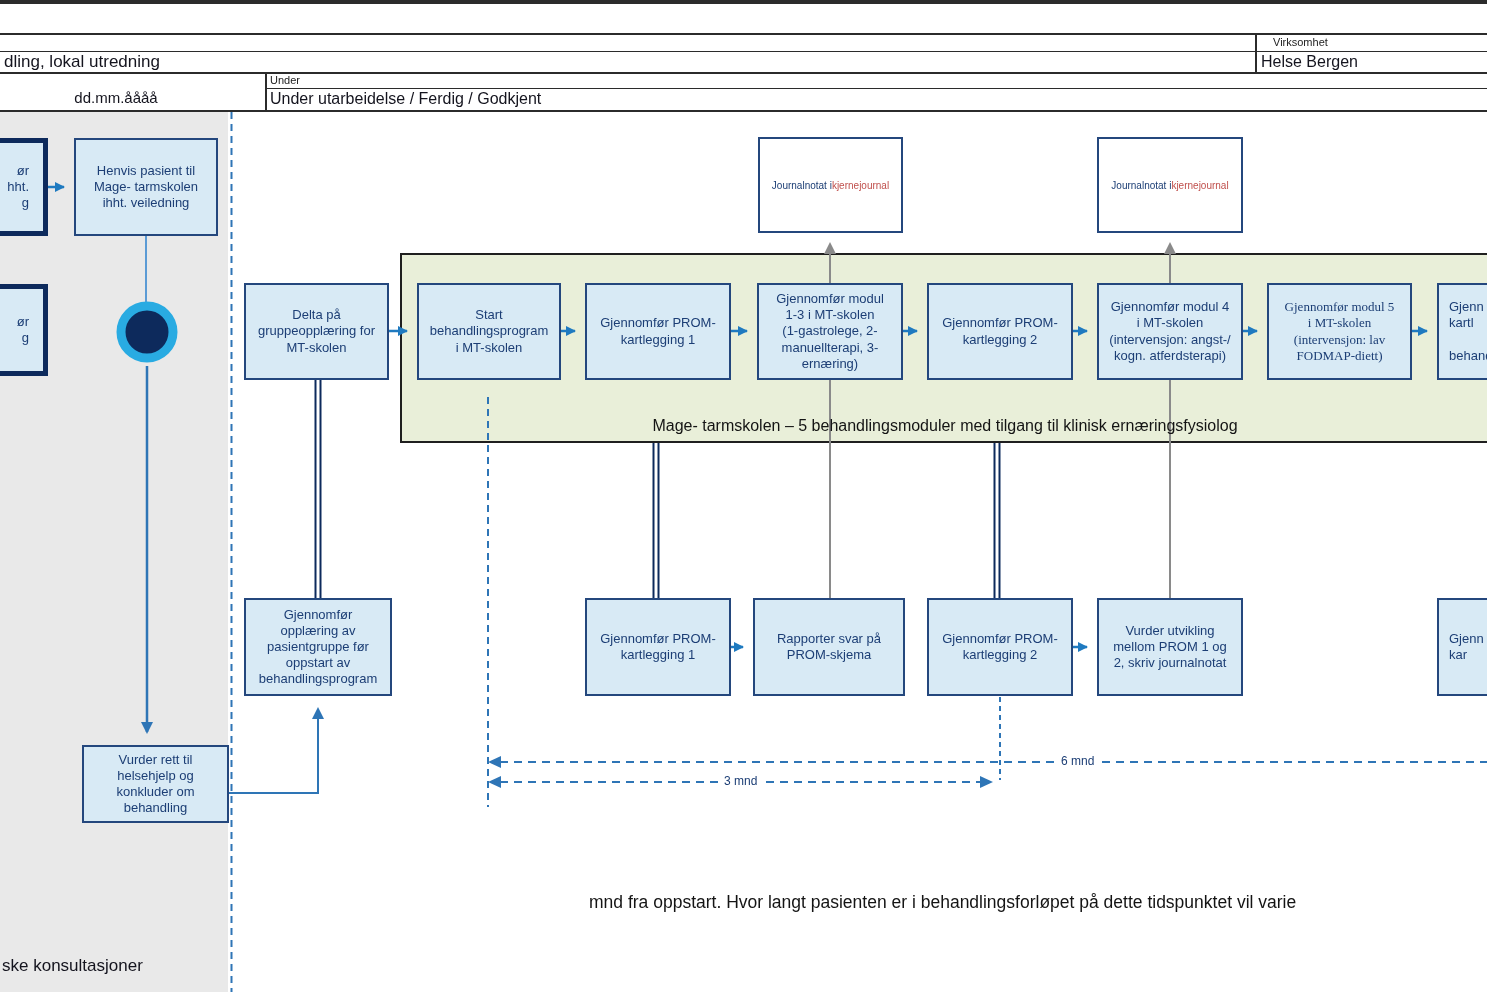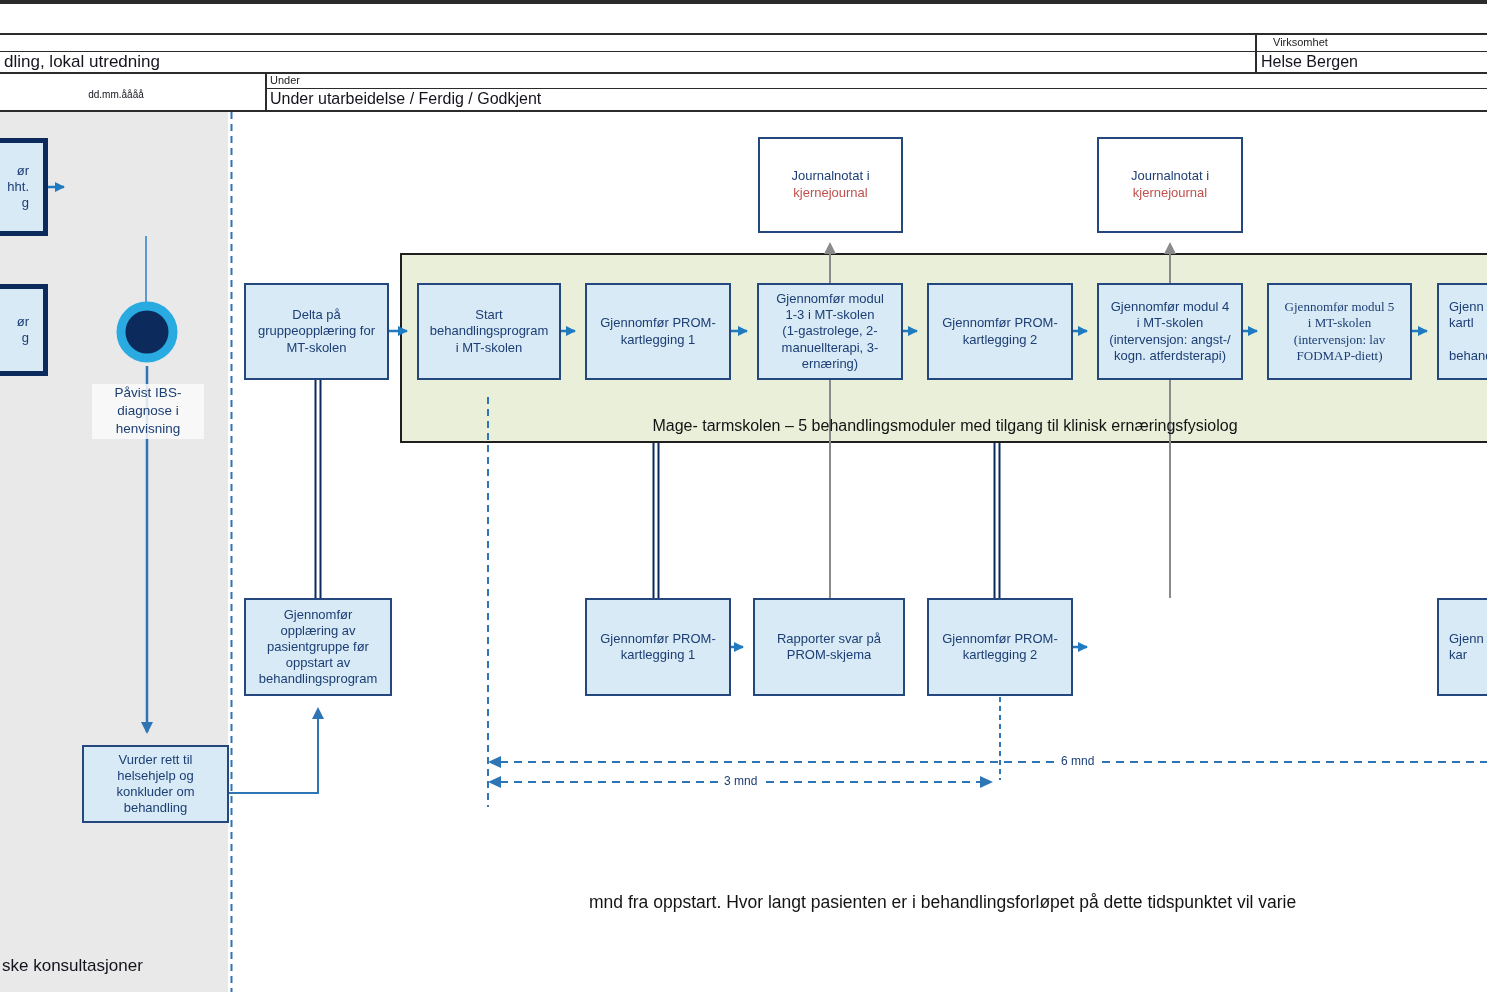--- a/index.html
+++ b/index.html
@@ -12,22 +12,22 @@
   
   .lane{position:absolute;left:0;top:112px;width:228px;height:880px;background:#e9e9e9;}
   
   .box{position:absolute;box-sizing:border-box;background:#d8eaf5;border:2px solid #24477d;
        color:#1c3e75;font-size:13px;line-height:1.24;display:flex;align-items:center;
        justify-content:center;text-align:center;white-space:pre-line;padding:2px;}
   .box.thick{border:5px solid #0d2a5c;}
   .box.cutl{justify-content:flex-end;text-align:right;padding-right:14px;}
   .box.cutr{justify-content:flex-start;text-align:left;padding-left:10px;}
   .jbox{position:absolute;box-sizing:border-box;background:#fff;border:2px solid #24477d;
-        display:flex;flex-direction:column;align-items:center;justify-content:center;
-        font-size:13px;line-height:1.3;text-align:center;}
+        display:flex;flex-direction:row;align-items:center;justify-content:center;
+        font-size:10px;line-height:1.3;text-align:center;}
   .jbox .l1{color:#1c3e75;}
   .jbox .l2{color:#c0504d;}
   .greenbox{position:absolute;left:400px;top:253px;width:1120px;height:190px;
             background:#e9efd9;border:2px solid #1f1f1f;box-sizing:border-box;}
   .caption{position:absolute;left:400px;top:417px;width:1090px;text-align:center;
            font-size:16px;color:#141414;}
   .eventlbl{position:absolute;left:92px;top:384px;width:112px;text-align:center;
             font-size:13.5px;color:#1c3e75;line-height:1.35;white-space:pre-line;
             background:rgba(250,250,250,0.85);}
   .tlabel{position:absolute;font-size:12px;color:#1c3e75;background:#fff;padding:0 4px;}
@@ -108,34 +108,34 @@
   <div class="hline" style="left:0;top:0;width:1487px;height:4px;"></div>
   <div class="hline" style="left:0;top:33px;width:1487px;height:2px;"></div>
   <div class="hline" style="left:0;top:51px;width:1487px;height:1px;"></div>
   <div class="hline" style="left:0;top:72px;width:1487px;height:2px;"></div>
   <div class="hline" style="left:265px;top:88px;width:1222px;height:1px;"></div>
   <div class="hline" style="left:0;top:110px;width:1487px;height:2px;"></div>
   <div class="hline" style="left:265px;top:72px;width:2px;height:40px;"></div>
   <div class="hline" style="left:1255px;top:33px;width:2px;height:41px;"></div>
 
   <div class="hvalue" style="left:4px;top:52px;font-size:17px;">dling, lokal utredning</div>
-  <div class="hvalue" style="left:0;top:89px;width:232px;text-align:center;font-size:10px;">dd.mm.åååå</div>
+  <div class="hvalue" style="left:0;top:89px;width:232px;text-align:center;font-size:15px;">dd.mm.åååå</div>
   <div class="hlabel" style="left:270px;top:74px;">Under</div>
   <div class="hvalue" style="left:270px;top:90px;">Under utarbeidelse / Ferdig / Godkjent</div>
   <div class="hlabel" style="left:1261px;top:36px;margin-left:12px;">Virksomhet</div>
   <div class="hvalue" style="left:1261px;top:53px;">Helse Bergen</div>
 
   <div class="box thick cutl" style="left:-60px;top:138px;width:108px;height:98px;">ør
 hht.
 g</div>
   <div class="box thick cutl" style="left:-60px;top:284px;width:108px;height:92px;">ør
 g</div>
-  <div class="eventlbl">Påvist IBS-
-diagnose i
-henvisning</div>
+  <div class="box" style="left:74px;top:138px;width:144px;height:98px;">Henvis pasient til
+Mage- tarmskolen
+ihht. veiledning</div>
   <div class="box" style="left:82px;top:745px;width:147px;height:78px;">Vurder rett til
 helsehjelp og
 konkluder om
 behandling</div>
   <div class="hvalue" style="left:2px;top:956px;font-size:17px;white-space:nowrap;">ske konsultasjoner</div>
 
   <div class="jbox" style="left:758px;top:137px;width:145px;height:96px;">
     <span class="l1">Journalnotat i</span>
     <span class="l2">kjernejournal</span>
   </div>
@@ -178,20 +178,23 @@
 opplæring av
 pasientgruppe før
 oppstart av
 behandlingsprogram</div>
   <div class="box" style="left:585px;top:598px;width:146px;height:98px;">Gjennomfør PROM-
 kartlegging 1</div>
   <div class="box" style="left:753px;top:598px;width:152px;height:98px;">Rapporter svar på
 PROM-skjema</div>
   <div class="box" style="left:927px;top:598px;width:146px;height:98px;">Gjennomfør PROM-
 kartlegging 2</div>
+  <div class="box" style="left:1097px;top:598px;width:146px;height:98px;">Vurder utvikling
+mellom PROM 1 og
+2, skriv journalnotat</div>
   <div class="box cutr" style="left:1437px;top:598px;width:148px;height:98px;">Gjenn
 kar</div>
 
   <div class="tlabel" style="left:720px;top:774px;">3 mnd</div>
   <div class="tlabel" style="left:1057px;top:754px;">6 mnd</div>
 
   <div class="foot" style="left:589px;top:892px;">mnd fra oppstart. Hvor langt pasienten er i behandlingsforløpet på dette tidspunktet vil varie</div>
 
 </div>
 

